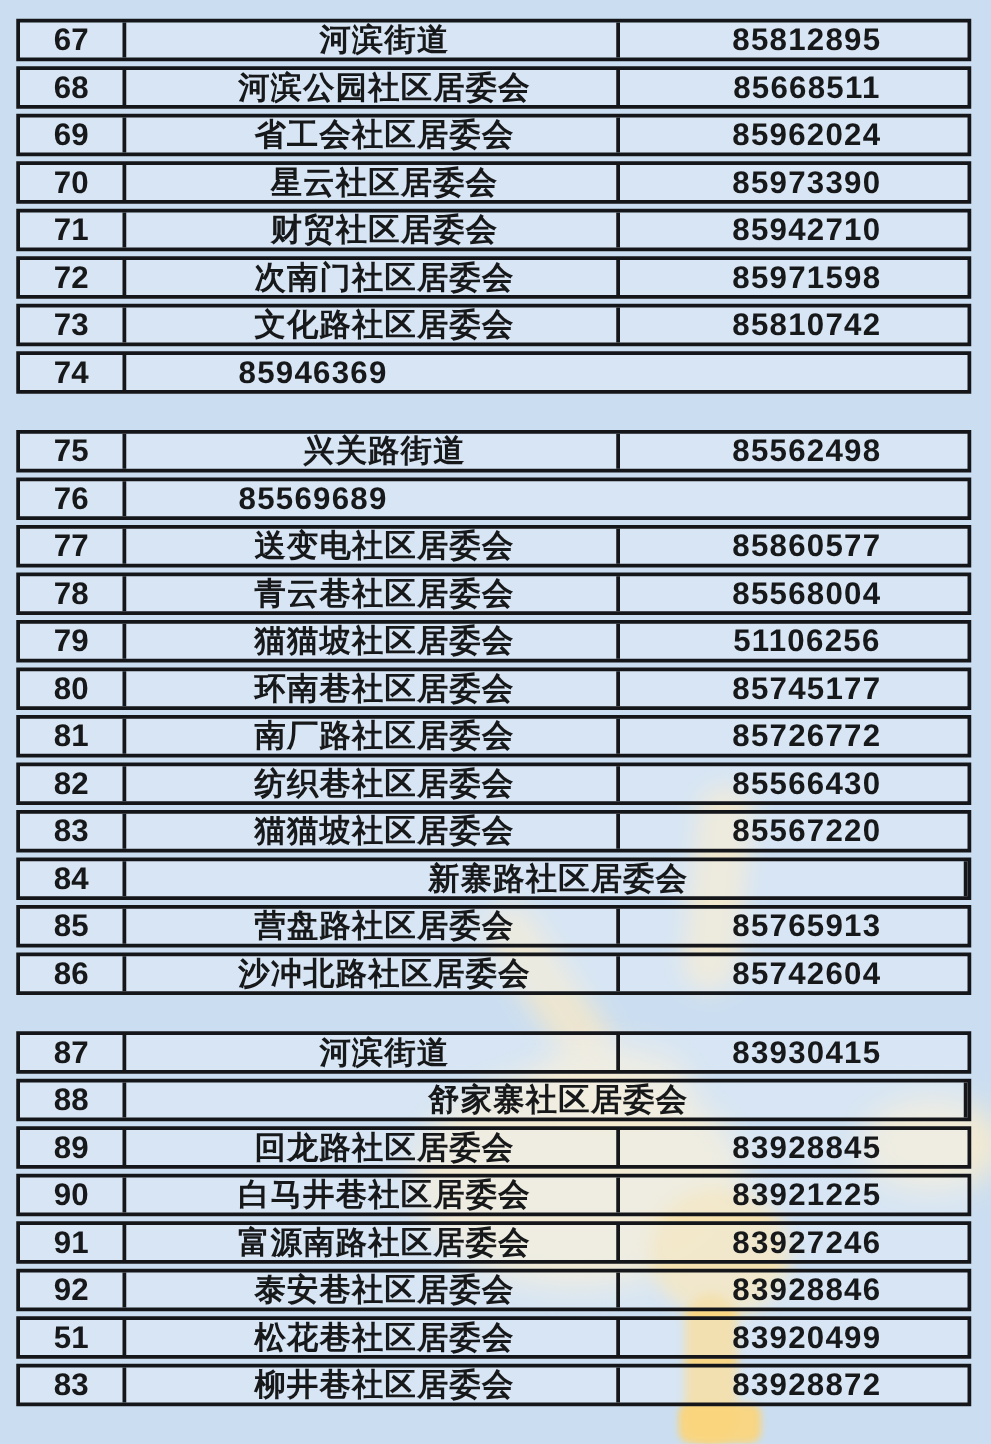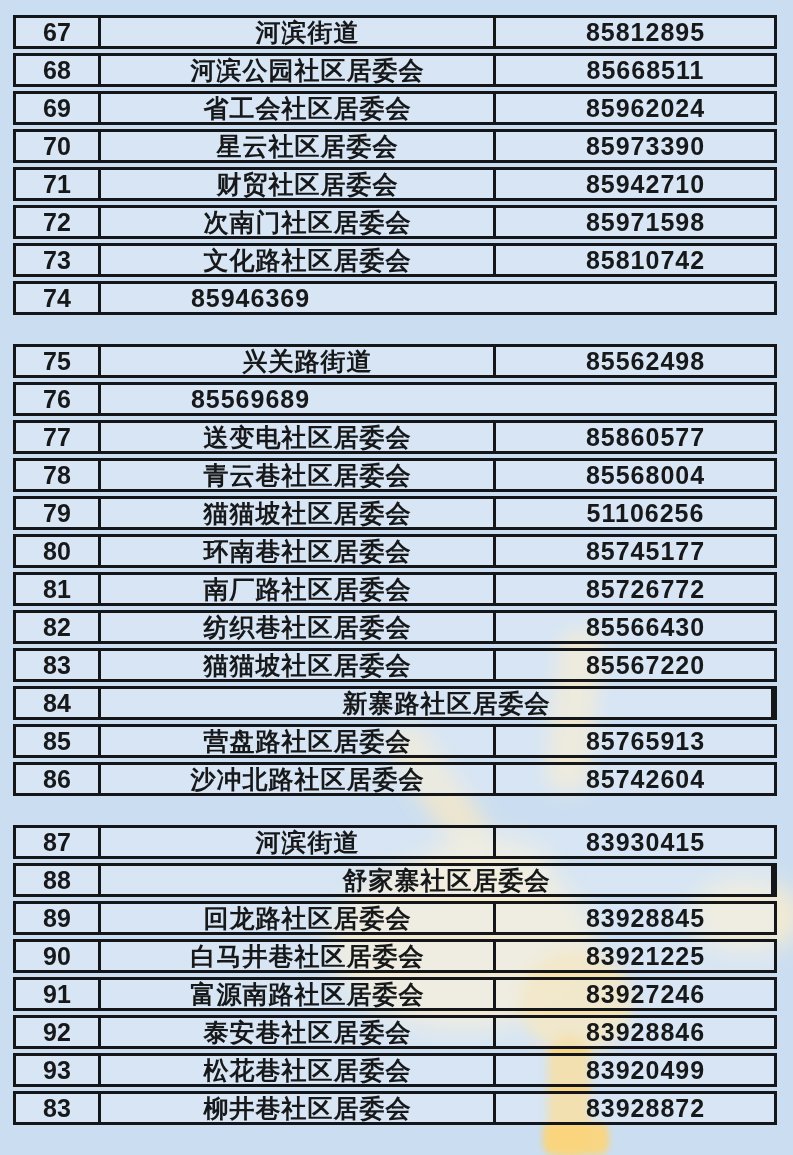--- a/index.html
+++ b/index.html
@@ -201,21 +201,21 @@
       <div class="cell c-no">91</div>
       <div class="cell c-name">富源南路社区居委会</div>
       <div class="cell c-phone">83927246</div>
     </div>
         <div class="row">
       <div class="cell c-no">92</div>
       <div class="cell c-name">泰安巷社区居委会</div>
       <div class="cell c-phone">83928846</div>
     </div>
         <div class="row">
-      <div class="cell c-no">93</div>
+      <div class="cell c-no">51</div>
       <div class="cell c-name">松花巷社区居委会</div>
       <div class="cell c-phone">83920499</div>
     </div>
         <div class="row">
       <div class="cell c-no">83</div>
       <div class="cell c-name">柳井巷社区居委会</div>
       <div class="cell c-phone">83928872</div>
     </div>
       </div>
     </div>

